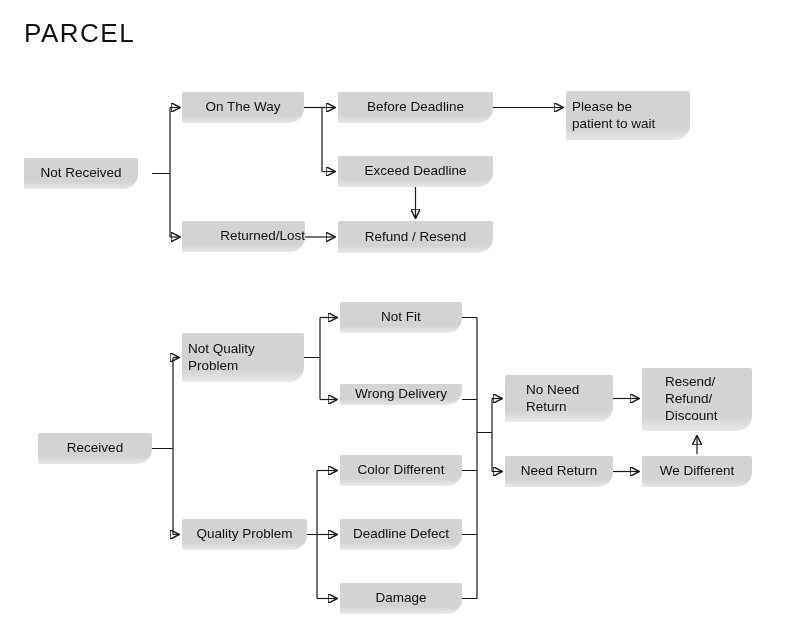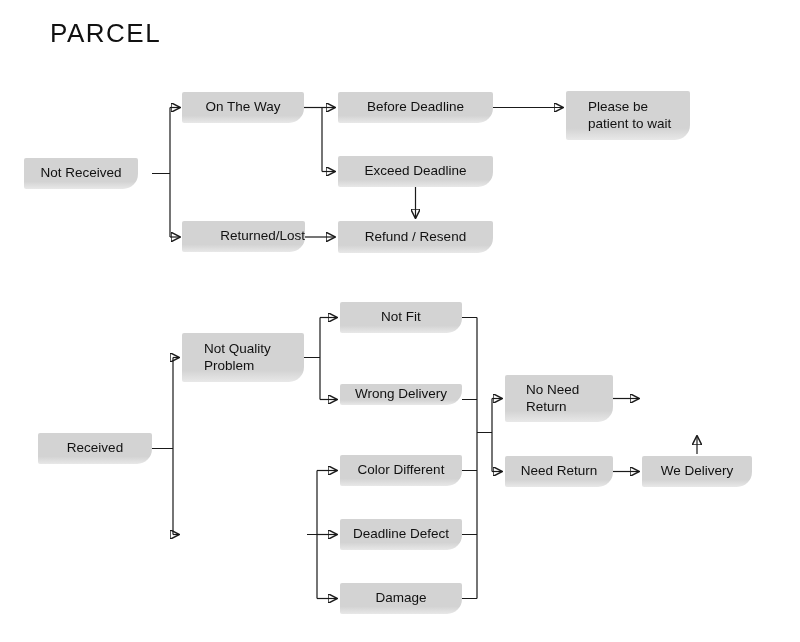--- a/index.html
+++ b/index.html
@@ -2,34 +2,34 @@
 <html><head>
 <meta charset="utf-8">
 <style>
   html, body { margin: 0; padding: 0; background: #ffffff; }
   body {
     width: 800px; height: 642px; position: relative; overflow: hidden;
     font-family: "Liberation Sans", sans-serif; color: #111111;
   }
   .canvas { position: absolute; inset: 0; width: 800px; height: 642px; }
   .page-title {
-    position: absolute; left: 50px; top: 18px;
+    position: absolute; left: 24px; top: 18px;
     font-size: 26px; font-weight: 400; letter-spacing: 1.5px; color: #111111;
   }
   svg.wires { position: absolute; left: 0; top: 0; width: 800px; height: 642px; }
   svg.wires path { stroke: #1a1a1a; stroke-width: 1.2; fill: none; }
   .node {
     position: absolute; box-sizing: border-box;
     background: linear-gradient(180deg, #d3d3d3 0%, #d3d3d3 76%, #e8e8e8 100%);
     border-radius: 2px 2px 15px 2px;
     display: flex; align-items: center; justify-content: center;
     font-size: 13.5px; line-height: 1.25; color: #111111;
   }
   .node .lbl { white-space: pre-line; }
-  .node.align-left { justify-content: flex-start; padding-left: 22px; }
+  .node.align-left { justify-content: flex-start; padding-left: 6px; }
 </style>
 </head>
 <body>
 
 <div class="canvas">
 
   <div class="page-title">PARCEL</div>
 
   <svg class="wires" viewBox="0 0 800 642">
     <defs>
@@ -99,20 +99,23 @@
 
   <div class="node" style="left:38px; top:433px; width:114px; height:31px;">
     <span class="lbl">Received</span>
   </div>
 
   <div class="node align-left" style="left:182px; top:333px; width:122px; height:49px;">
     <span class="lbl">Not Quality
 Problem</span>
   </div>
 
+  <div class="node" style="left:182px; top:519px; width:125px; height:31px;">
+    <span class="lbl">Quality Problem</span>
+  </div>
 
   <div class="node" style="left:340px; top:302px; width:122px; height:31px;">
     <span class="lbl">Not Fit</span>
   </div>
 
   <div class="node" style="left:340px; top:384px; width:122px; height:21px;">
     <span class="lbl">Wrong Delivery</span>
   </div>
 
   <div class="node" style="left:340px; top:455px; width:122px; height:31px;">
@@ -129,18 +132,23 @@
 
   <div class="node align-left" style="left:505px; top:375px; width:108px; height:47px; padding-left:21px;">
     <span class="lbl">No Need
 Return</span>
   </div>
 
   <div class="node" style="left:505px; top:456px; width:108px; height:31px;">
     <span class="lbl">Need Return</span>
   </div>
 
+  <div class="node align-left" style="left:642px; top:368px; width:110px; height:63px; padding-left:23px;">
+    <span class="lbl">Resend/
+Refund/
+Discount</span>
+  </div>
 
   <div class="node" style="left:642px; top:456px; width:110px; height:31px;">
-    <span class="lbl">We Delivery</span>
+    <span class="lbl">We Different</span>
   </div>
 
 </div>
 
 </body></html>

